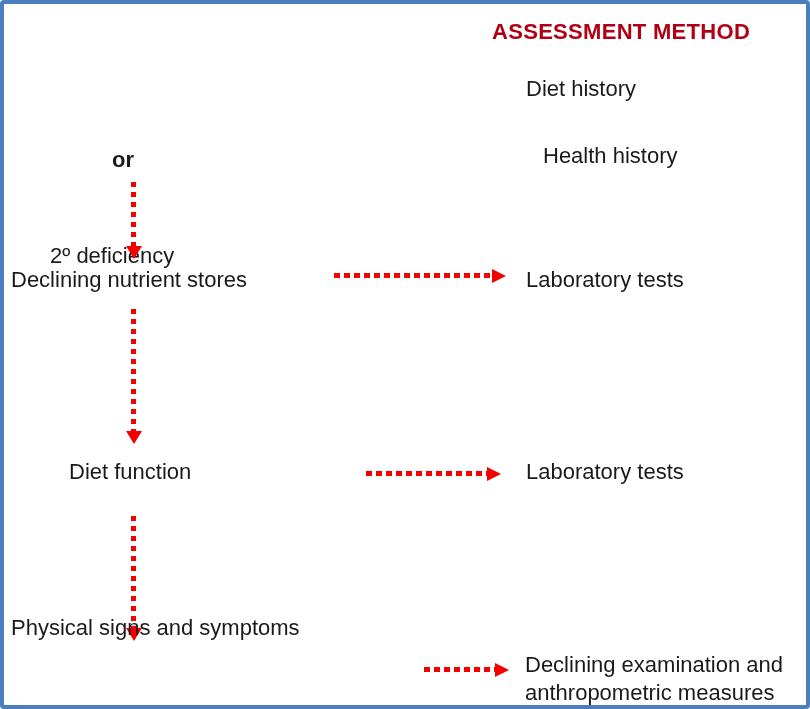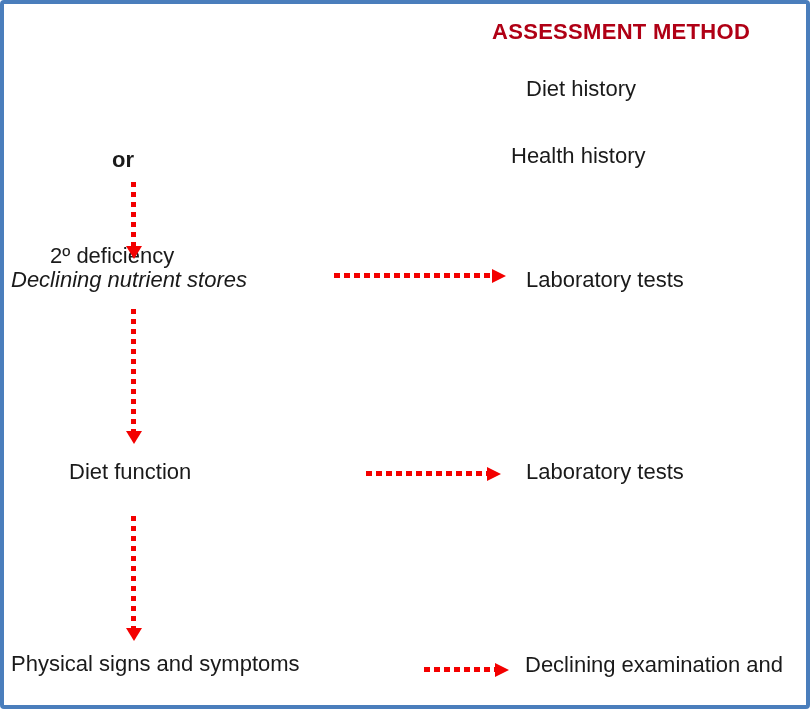--- a/index.html
+++ b/index.html
@@ -38,26 +38,26 @@
     position: absolute;
     font-size: 22px;
     color: var(--text-black, #1a1a1a);
     white-space: nowrap;
   }
 
   #def-group { left: 46px; top: 76px; line-height: 32px; white-space: pre; }
   #def-group .or-line { padding-left: 62px; font-weight: bold; }
 
   #diet-history    { left: 522px; top: 72px;  }
-  #health-history  { left: 507px; top: 139px; }
-  #declining       { left: 7px;   top: 263px; font-style: italic; }
+  #health-history  { left: 539px; top: 139px; }
+  #declining       { left: 7px;   top: 263px; }
   #lab-tests-1     { left: 522px; top: 263px; }
   #body-function   { left: 65px;  top: 455px; }
   #lab-tests-2     { left: 522px; top: 455px; }
-  #phys-signs      { left: 7px;   top: 647px; }
+  #phys-signs      { left: 7px;   top: 611px; }
   #phys-exam       { left: 521px; top: 647px; line-height: 28px; }
 
   
   .varrow {
     position: absolute;
     width: 5px;
     background: repeating-linear-gradient(180deg,
       var(--arrow-red, #f30000) 0 5px, transparent 5px 10px);
   }
   .varrow::after {
@@ -118,15 +118,16 @@
   <div class="varrow" id="va2"></div>
   <div class="node" id="body-function">Diet function</div>
   <div class="harrow" id="ha2"></div>
   <div class="node" id="lab-tests-2">Laboratory tests</div>
 
   <div class="varrow" id="va3"></div>
   <div class="node" id="phys-signs">Physical signs and symptoms</div>
   <div class="harrow" id="ha3"></div>
   <div class="node" id="phys-exam">
     <div>Declining examination and</div>
+    <div>anthropometric measures</div>
   </div>
 
 </div>
 
 </body></html>

